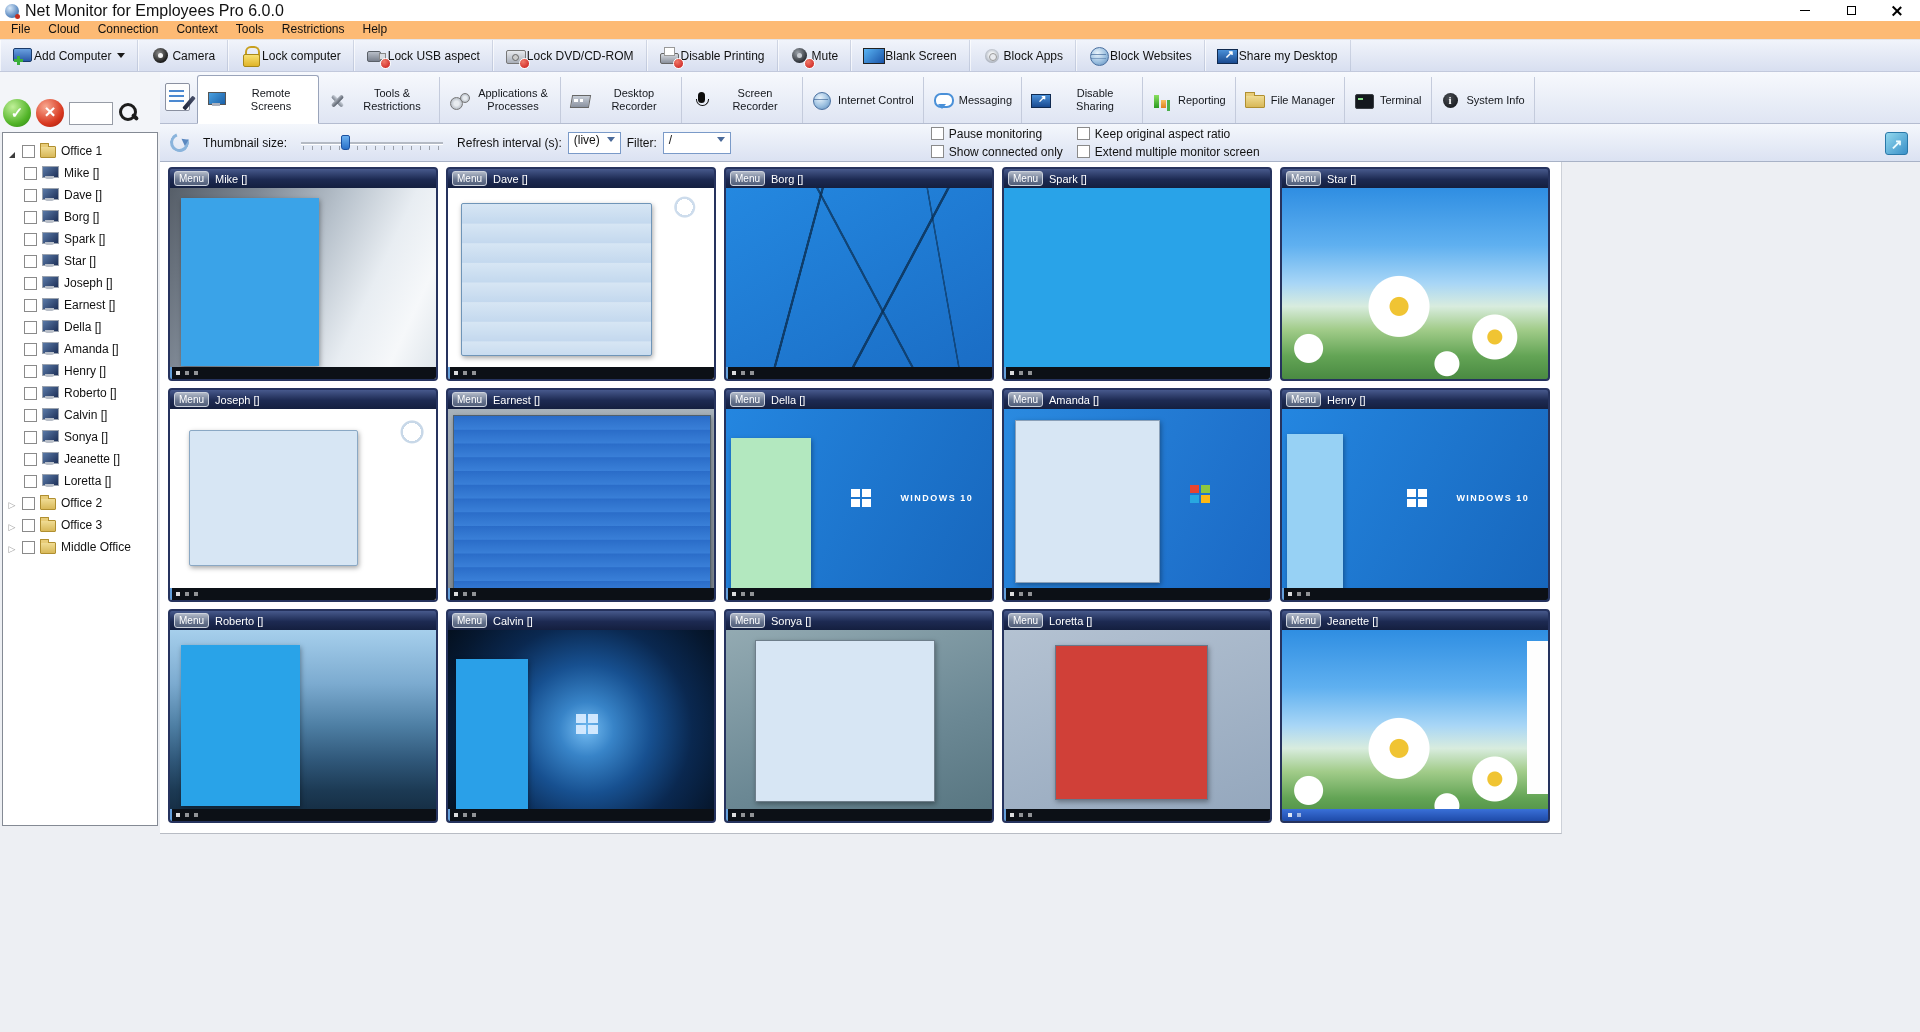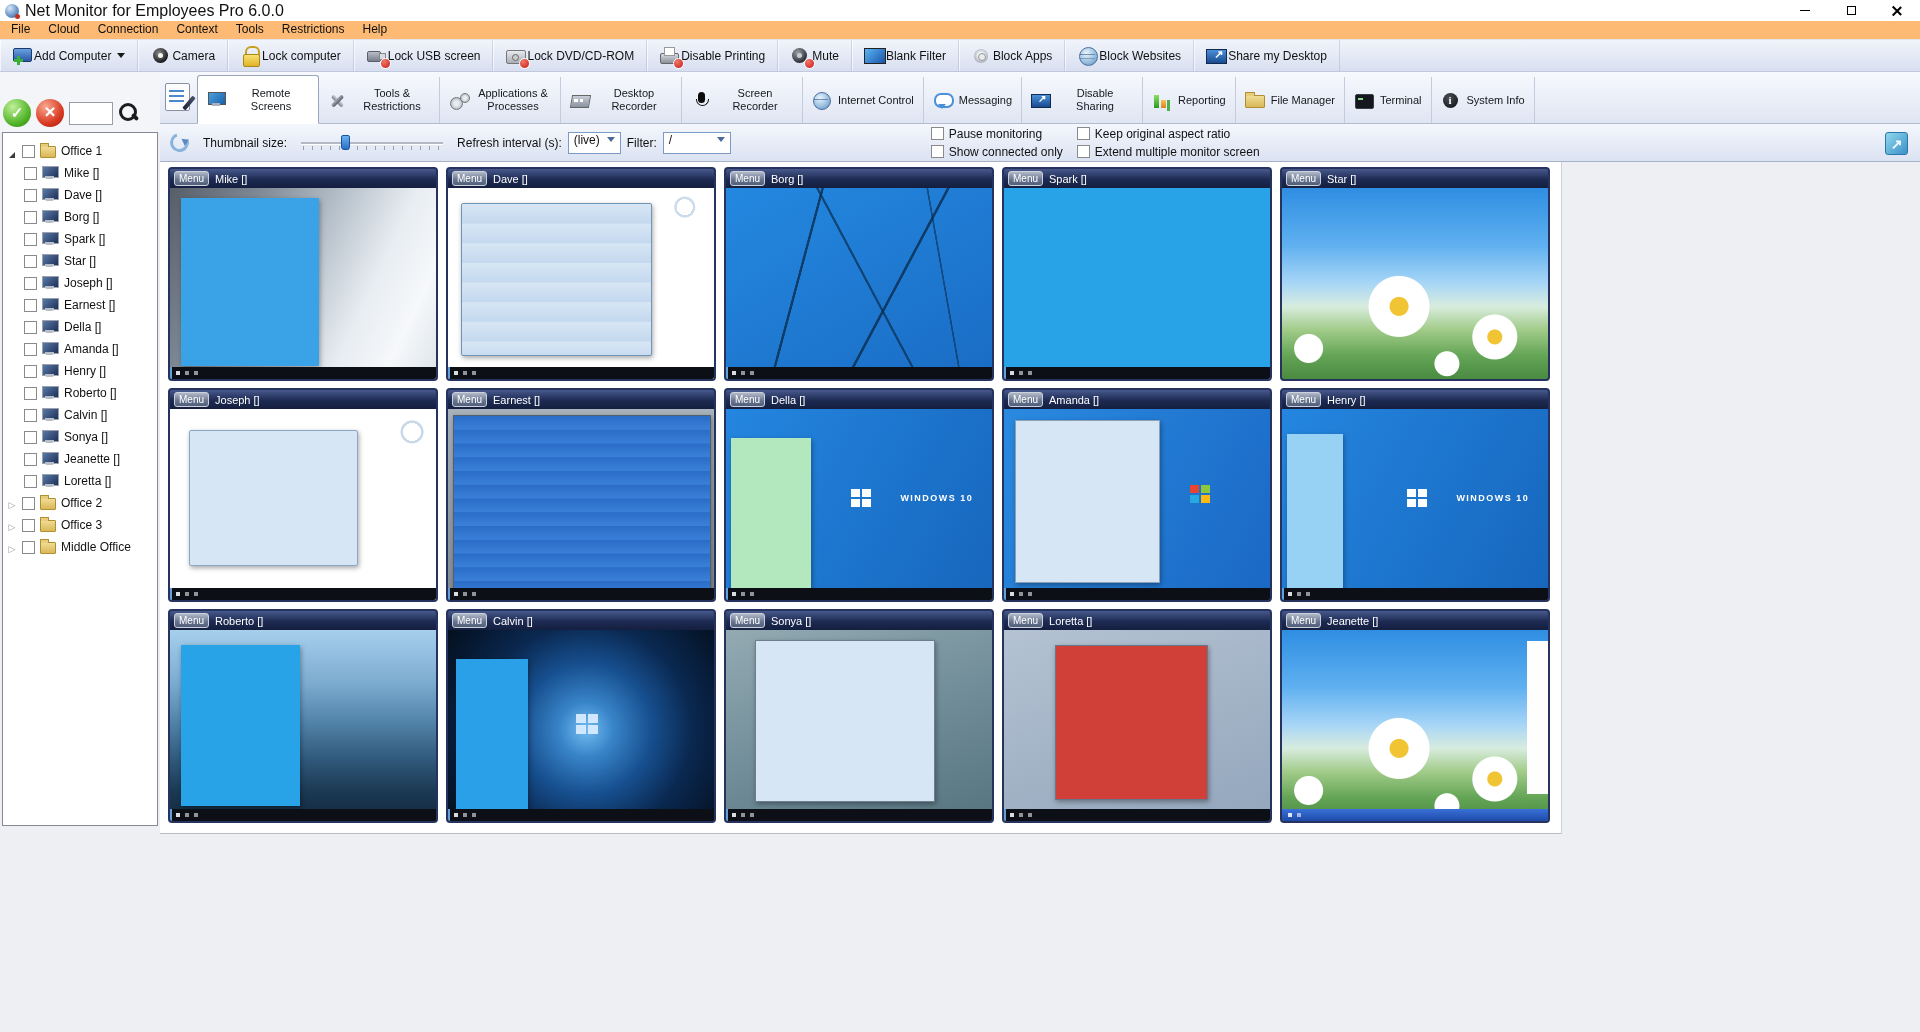--- a/index.html
+++ b/index.html
@@ -301,21 +301,21 @@
     <div class="tb-btn">
       <span class="tbicon i-lock"><i></i></span>
       <span class="tb-label">Lock computer</span>
 
     </div>
 
     <div class="tb-btn">
       <span class="tbicon i-usb badge">
         <i></i>
       </span>
-      <span class="tb-label">Lock USB screen</span>
+      <span class="tb-label">Lock USB aspect</span>
 
     </div>
 
     <div class="tb-btn">
       <span class="tbicon i-dvd badge">
         <i></i>
       </span>
       <span class="tb-label">Lock DVD/CD-ROM</span>
 
     </div>
@@ -331,21 +331,21 @@
     <div class="tb-btn">
       <span class="tbicon i-mute badge">
         <i></i>
       </span>
       <span class="tb-label">Mute</span>
 
     </div>
 
     <div class="tb-btn">
       <span class="tbicon i-blank"><i></i></span>
-      <span class="tb-label">Blank Filter</span>
+      <span class="tb-label">Blank Screen</span>
 
     </div>
 
     <div class="tb-btn">
       <span class="tbicon i-blockapps"><i></i></span>
       <span class="tb-label">Block Apps</span>
 
     </div>
 
     <div class="tb-btn">

